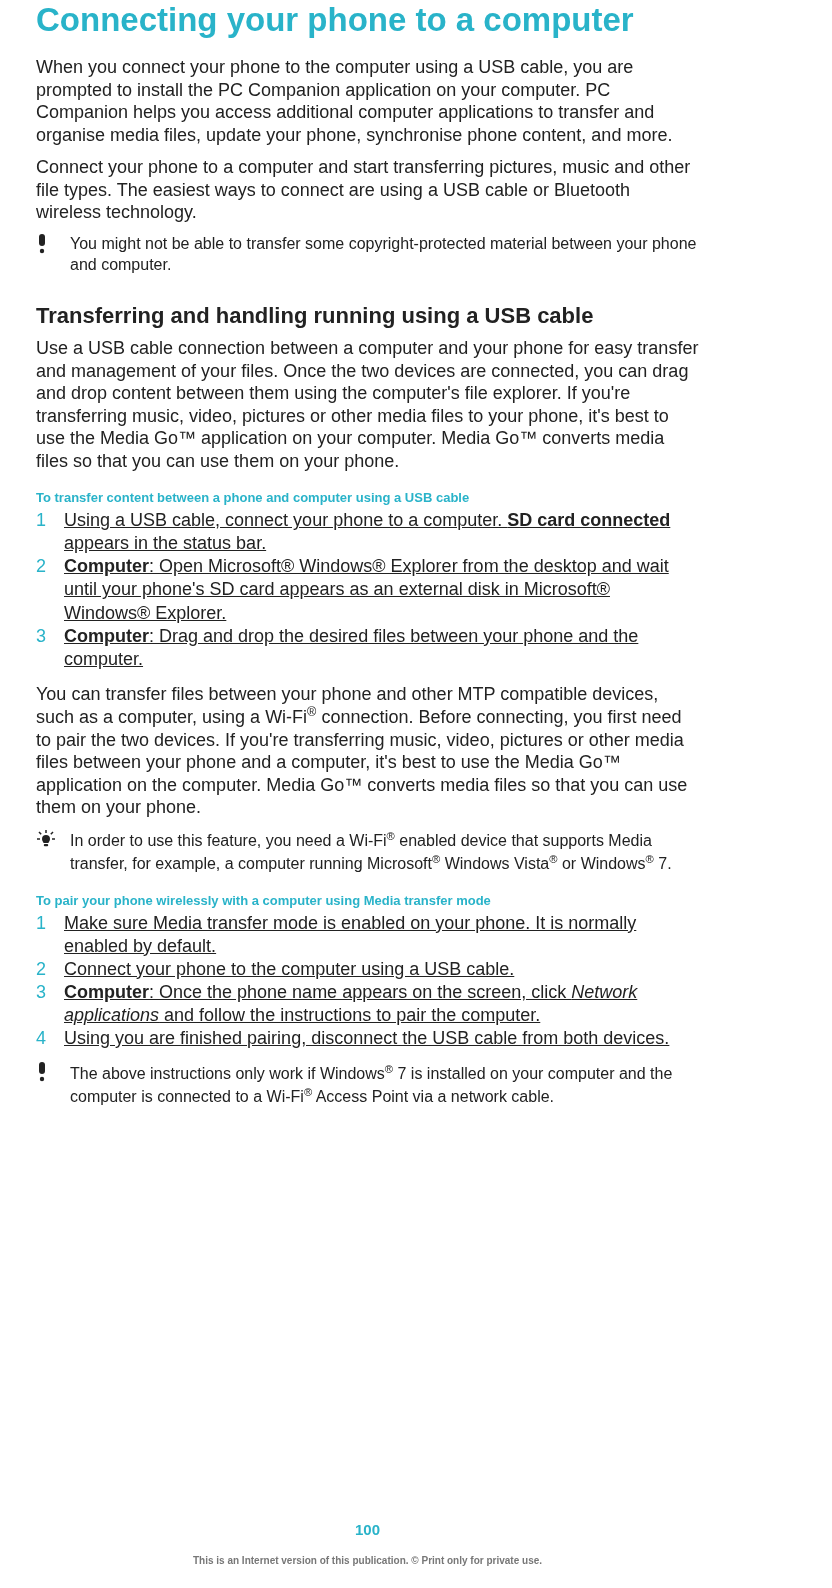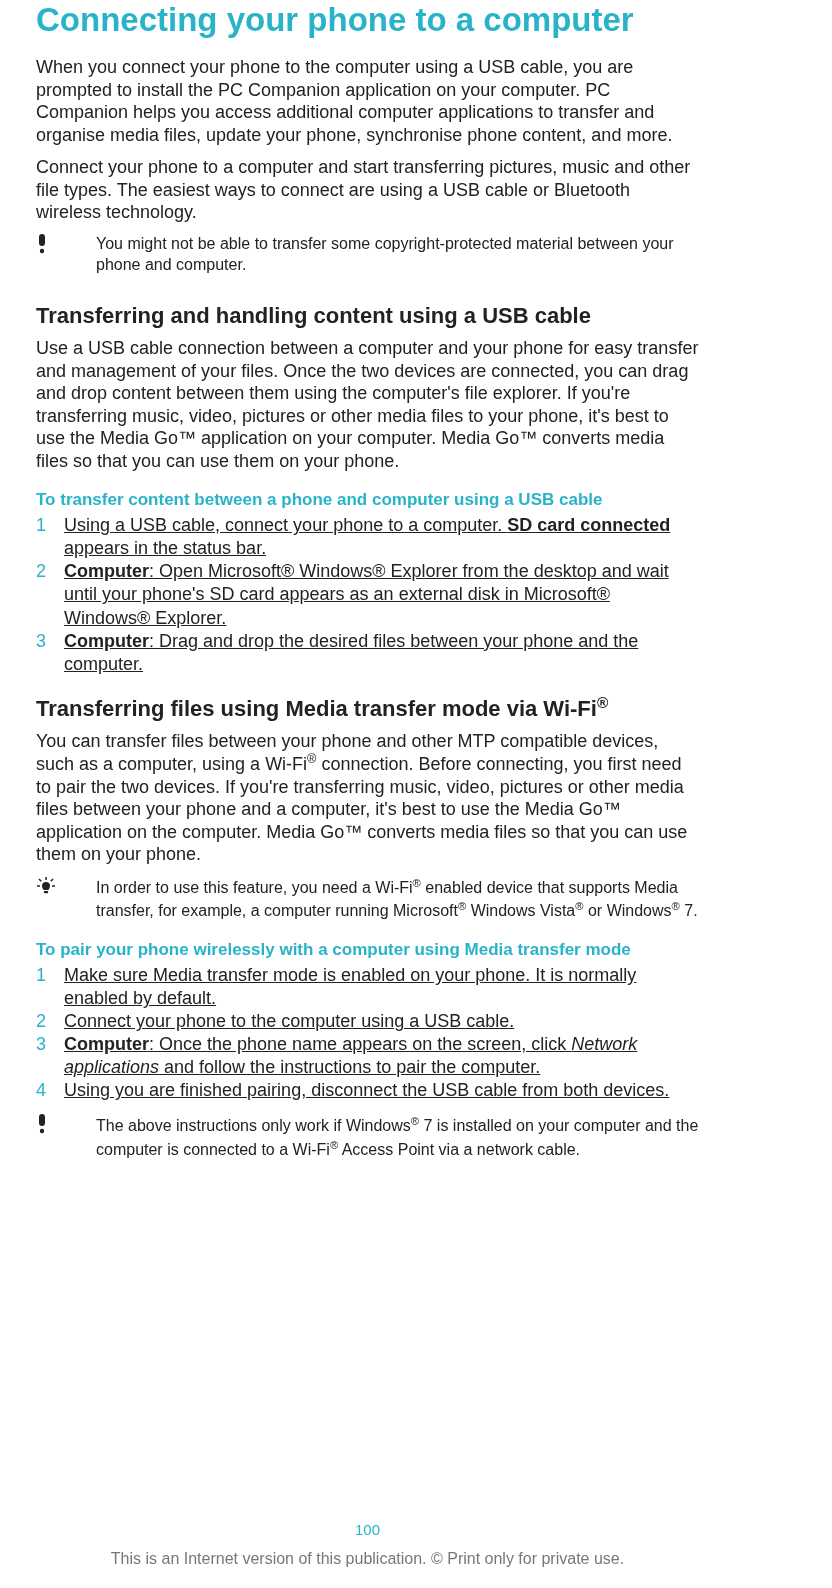--- a/index.html
+++ b/index.html
@@ -27,21 +27,20 @@
   }
   .body-text {
     font-size: 18px;
     line-height: 1.25;
     margin: 0 0 10px 0;
   }
   .note-row {
     display: flex;
     align-items: flex-start;
     margin: 8px 0 28px 0;
-    gap: 26px;
   }
   .note-row.tight { margin-bottom: 14px; }
   .note-icon {
     flex: none;
     width: 34px;
     display: flex;
     justify-content: flex-start;
   }
   .note-text {
     font-size: 16px;
@@ -49,21 +48,21 @@
     flex: 1;
   }
   h2.section {
     font-size: 22px;
     font-weight: 700;
     margin: 18px 0 8px 0;
     color: #222;
   }
   h3.task {
     color: #29b3c9;
-    font-size: 17px;
+    font-size: 13px;
     font-weight: 600;
     margin: 18px 0 4px 0;
   }
   ol.steps {
     list-style: none;
     padding: 0;
     margin: 0 0 12px 0;
     counter-reset: step;
     text-decoration: underline;
   }
@@ -86,30 +85,31 @@
   }
   .bold { font-weight: 700; }
   .italic { font-style: italic; }
   .super { font-size: 0.7em; vertical-align: super; }
   .footer {
     position: absolute;
     bottom: 20px;
     left: 0;
     right: 0;
     text-align: center;
+    font-weight: bold;
   }
   .page-num {
     color: #29b3c9;
     font-size: 15px;
     display: block;
     margin-bottom: 12px;
   }
   .footer-note {
     color: #777;
-    font-size: 16px;
+    font-size: 10px;
   }
   .section-block { padding-left: 0; }
 </style>
 </head>
 <body>
 
 <div class="page">
 
   <h1 class="title">Connecting your phone to a computer</h1>
 
@@ -120,41 +120,38 @@
     <span class="note-icon">
       <svg width="12" height="20" viewBox="0 0 12 20">
         <rect x="3" y="0" width="6" height="12" rx="3" fill="#222"></rect>
         <circle cx="6" cy="17" r="2.2" fill="#222"></circle>
       </svg>
     </span>
     <span class="note-text">You might not be able to transfer some copyright-protected material between your phone and computer.</span>
   </div>
 
   <div class="section-block">
-    <h2 class="section">Transferring and handling content using a USB cable</h2>
+    <h2 class="section">Transferring and handling running using a USB cable</h2>
     <p class="body-text">Use a USB cable connection between a computer and your phone for easy transfer and management of your files. Once the two devices are connected, you can drag and drop content between them using the computer's file explorer. If you're transferring music, video, pictures or other media files to your phone, it's best to use the Media Go™ application on your computer. Media Go™ converts media files so that you can use them on your phone.</p>
 
     <h3 class="task">To transfer content between a phone and computer using a USB cable</h3>
     <ol class="steps">
       <li>
         <span>Using a USB cable, connect your phone to a computer. </span><span class="bold">SD card connected</span><span> appears in the status bar.</span>
       </li>
       <li>
         <span class="bold">Computer</span><span>: Open Microsoft® Windows® Explorer from the desktop and wait until your phone's SD card appears as an external disk in Microsoft® Windows® Explorer.</span>
       </li>
       <li>
         <span class="bold">Computer</span><span>: Drag and drop the desired files between your phone and the computer.</span>
       </li>
     </ol>
   </div>
 
   <div class="section-block">
-    <h2 class="section">
-      <span>Transferring files using Media transfer mode via Wi-Fi</span><span class="super">®</span>
-    </h2>
     <p class="body-text">
       <span>You can transfer files between your phone and other MTP compatible devices, such as a computer, using a Wi-Fi</span><span class="super">®</span><span> connection. Before connecting, you first need to pair the two devices. If you're transferring music, video, pictures or other media files between your phone and a computer, it's best to use the Media Go™ application on the computer. Media Go™ converts media files so that you can use them on your phone.</span>
     </p>
 
     <div class="note-row tight">
       <span class="note-icon">
         <svg width="20" height="20" viewBox="0 0 20 20">
           <line x1="10" y1="1" x2="10" y2="4" stroke="#222" stroke-width="1.5"></line>
           <line x1="3" y1="3" x2="5.2" y2="5.2" stroke="#222" stroke-width="1.5"></line>
           <line x1="17" y1="3" x2="14.8" y2="5.2" stroke="#222" stroke-width="1.5"></line>

